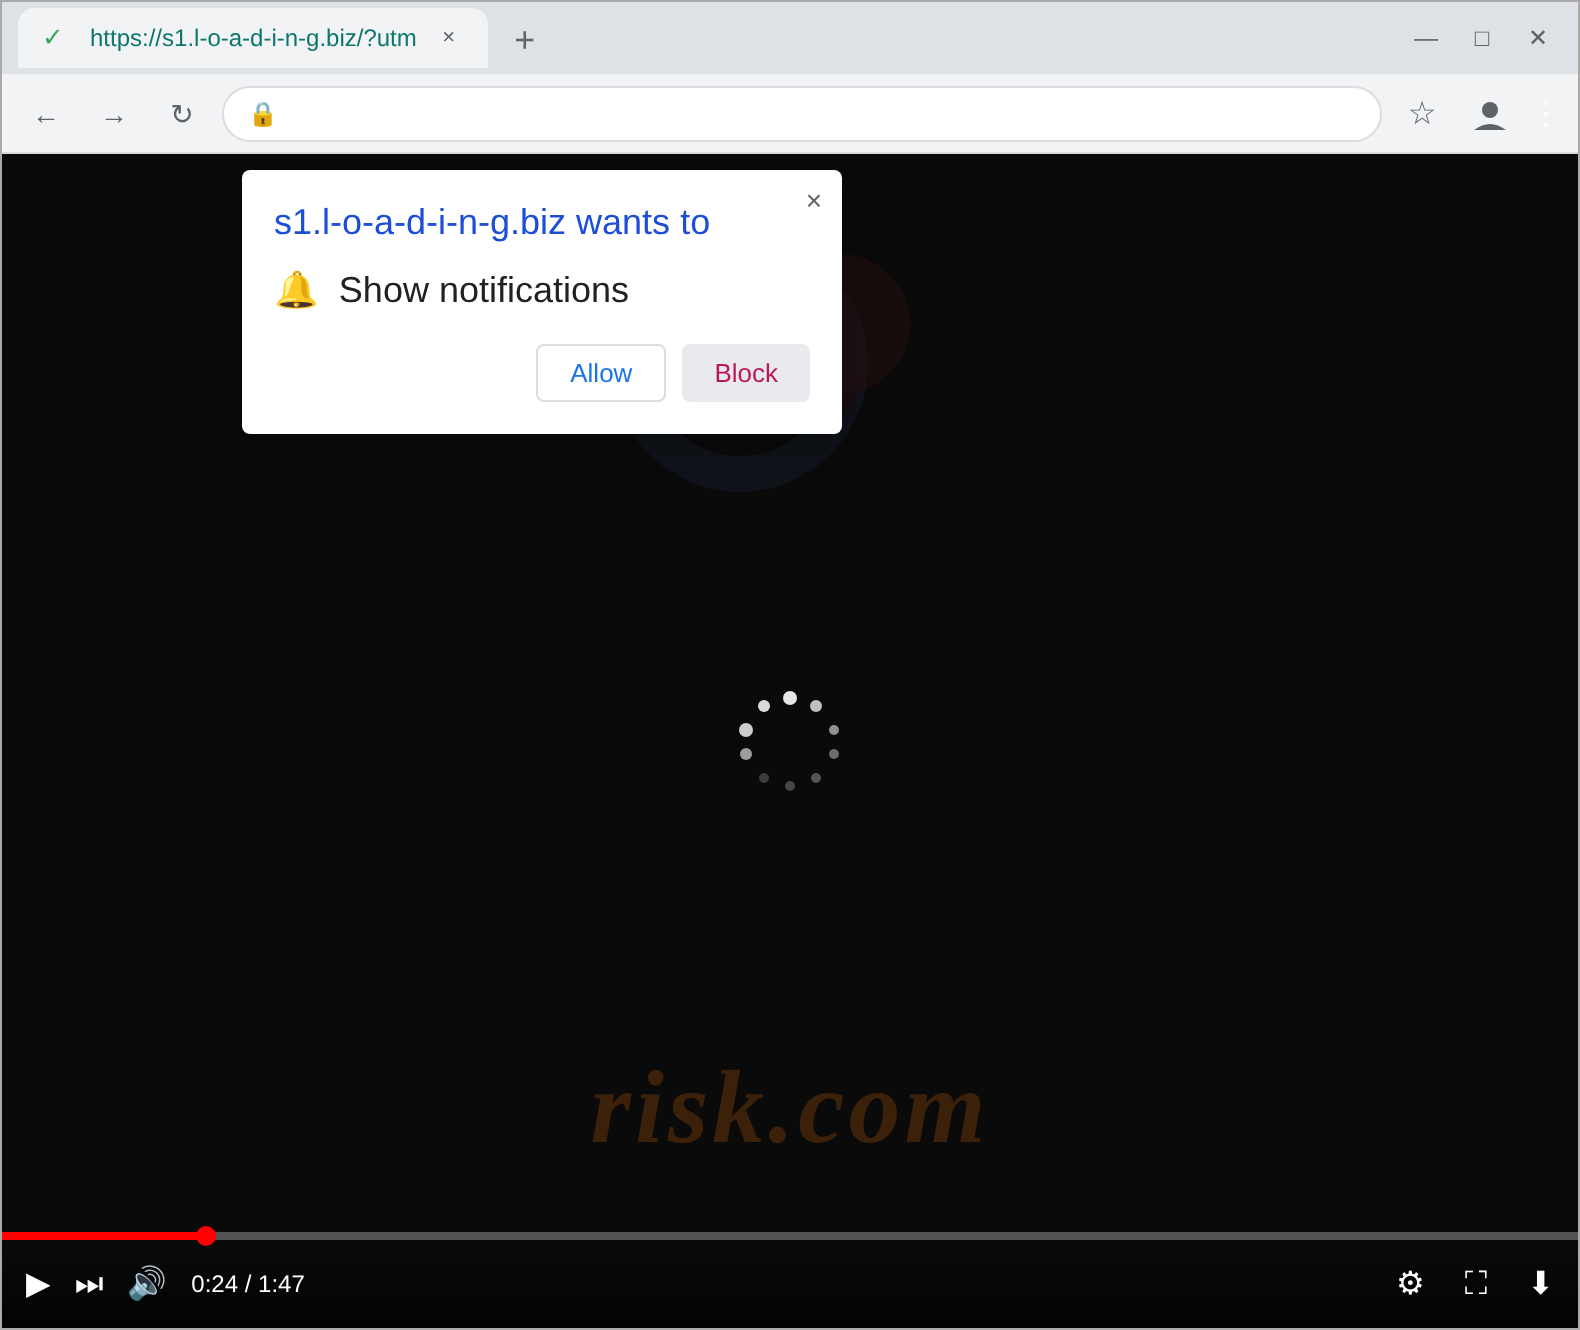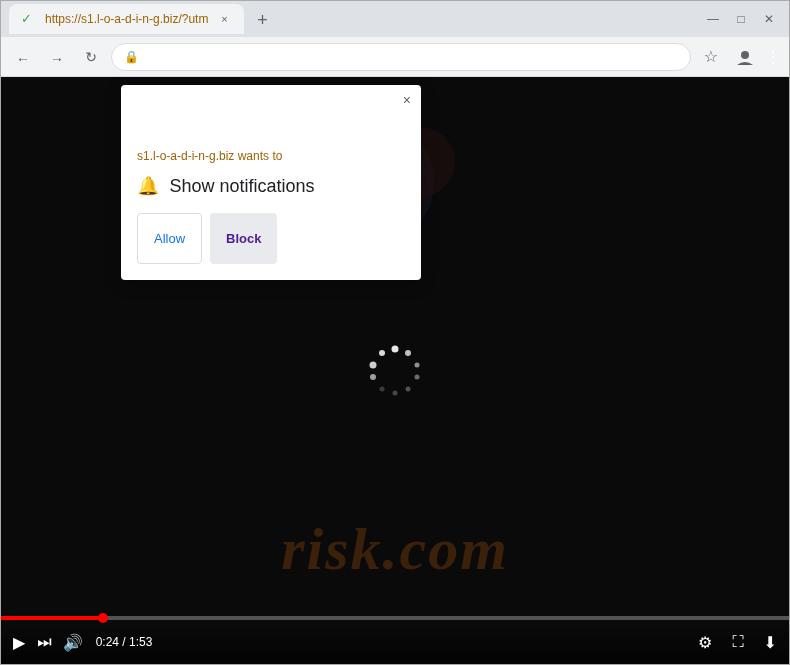--- a/index.html
+++ b/index.html
@@ -51,21 +51,21 @@
 
     .tab-favicon {
       width: 16px;
       height: 16px;
       color: #34a853;
       font-size: 14px;
     }
 
     .tab-title {
       font-size: 12px;
-      color: #a16207;
+      color: #0f766e;
       flex: 1;
       overflow: hidden;
       text-overflow: ellipsis;
       white-space: nowrap;
     }
 
     .tab-close {
       width: 16px;
       height: 16px;
       border-radius: 50%;
@@ -280,25 +280,24 @@
       position: absolute;
       top: 8px;
       right: 10px;
       font-size: 14px;
       color: #5f6368;
       cursor: pointer;
       line-height: 1;
     }
 
     .popup-title {
-      font-size: 12px;
-      color: #a16207;
+      font-size: 18px;
+      color: #1d4ed8;
       margin-bottom: 12px;
       padding-right: 20px;
-      margin-top: 48px;
     }
 
     .popup-notification-row {
       display: flex;
       align-items: center;
       gap: 10px;
       margin-bottom: 16px;
     }
 
     .bell-icon {
@@ -306,42 +305,42 @@
       color: #5f6368;
     }
 
     .popup-notif-text {
       font-size: 18px;
       color: #202124;
     }
 
     .popup-buttons {
       display: flex;
+      justify-content: flex-end;
       gap: 8px;
     }
 
     .btn-allow {
       padding: 6px 16px;
       background: transparent;
       border: 1px solid #dadce0;
       border-radius: 4px;
       font-size: 13px;
       color: #1a73e8;
       cursor: pointer;
     }
 
     .btn-block {
-      padding: 18px 16px;
+      padding: 7px 16px;
       background: #e8eaed;
       border: none;
       border-radius: 4px;
       font-size: 13px;
-      color: #4c1d95;
-      cursor: pointer;
-      font-weight: bold;
+      color: #be185d;
+      cursor: pointer;
     }
   </style>
 </head>
 <body>
 
 <div class="browser-window">
 
   <div class="title-bar">
     <div class="tab-bar">
       <div class="tab-active">
@@ -381,21 +380,21 @@
 
       <div style="position:absolute; top:30px; left:50%; transform:translateX(-50%); opacity:0.15;">
         <svg width="170" height="150" viewBox="0 0 170 150">
           <circle cx="60" cy="75" r="55" fill="none" stroke="#4466aa" stroke-width="18" opacity="0.6"></circle>
           <circle cx="110" cy="55" r="35" fill="#cc3333" opacity="0.5"></circle>
           <circle cx="100" cy="85" r="20" fill="#882222" opacity="0.5"></circle>
         </svg>
       </div>
 
       <div style="position:absolute; bottom:80px; left:0; right:0; text-align:center;">
-        <span style="font-size:60px; font-weight:bold; color:rgba(120,60,10,0.45); font-style:italic; letter-spacing:2px; font-family:serif;">risk.com</span>
+        <span style="font-size:52px; font-weight:bold; color:rgba(120,60,10,0.45); font-style:italic; letter-spacing:2px; font-family:serif;">risk.com</span>
       </div>
     </div>
 
     <div class="spinner-container">
       <svg width="60" height="60" viewBox="0 0 60 60">
 
         <circle cx="30" cy="8" r="3.5" fill="rgba(255,255,255,0.9)"></circle>
         <circle cx="43" cy="12" r="3" fill="rgba(255,255,255,0.75)"></circle>
         <circle cx="52" cy="24" r="2.5" fill="rgba(255,255,255,0.55)"></circle>
         <circle cx="52" cy="36" r="2.5" fill="rgba(255,255,255,0.4)"></circle>
@@ -414,21 +413,21 @@
       </div>
     </div>
 
     <div class="video-controls">
       <div class="ctrl-btn">▶</div>
       <div class="ctrl-btn">⏭</div>
       <div class="ctrl-btn">🔊</div>
       <div class="time-display">
         <span>0:24</span>
         <span> / </span>
-        <span>1:53</span>
+        <span>1:47</span>
       </div>
       <div class="ctrl-spacer"></div>
       <div class="ctrl-btn-right">⚙</div>
       <div class="ctrl-btn-right" style="margin-left:8px;">⛶</div>
       <div class="ctrl-btn-right" style="margin-left:8px;">⬇</div>
     </div>
 
     <div class="notification-popup">
       <span class="popup-close">×</span>
       <div class="popup-title">s1.l-o-a-d-i-n-g.biz wants to</div>

